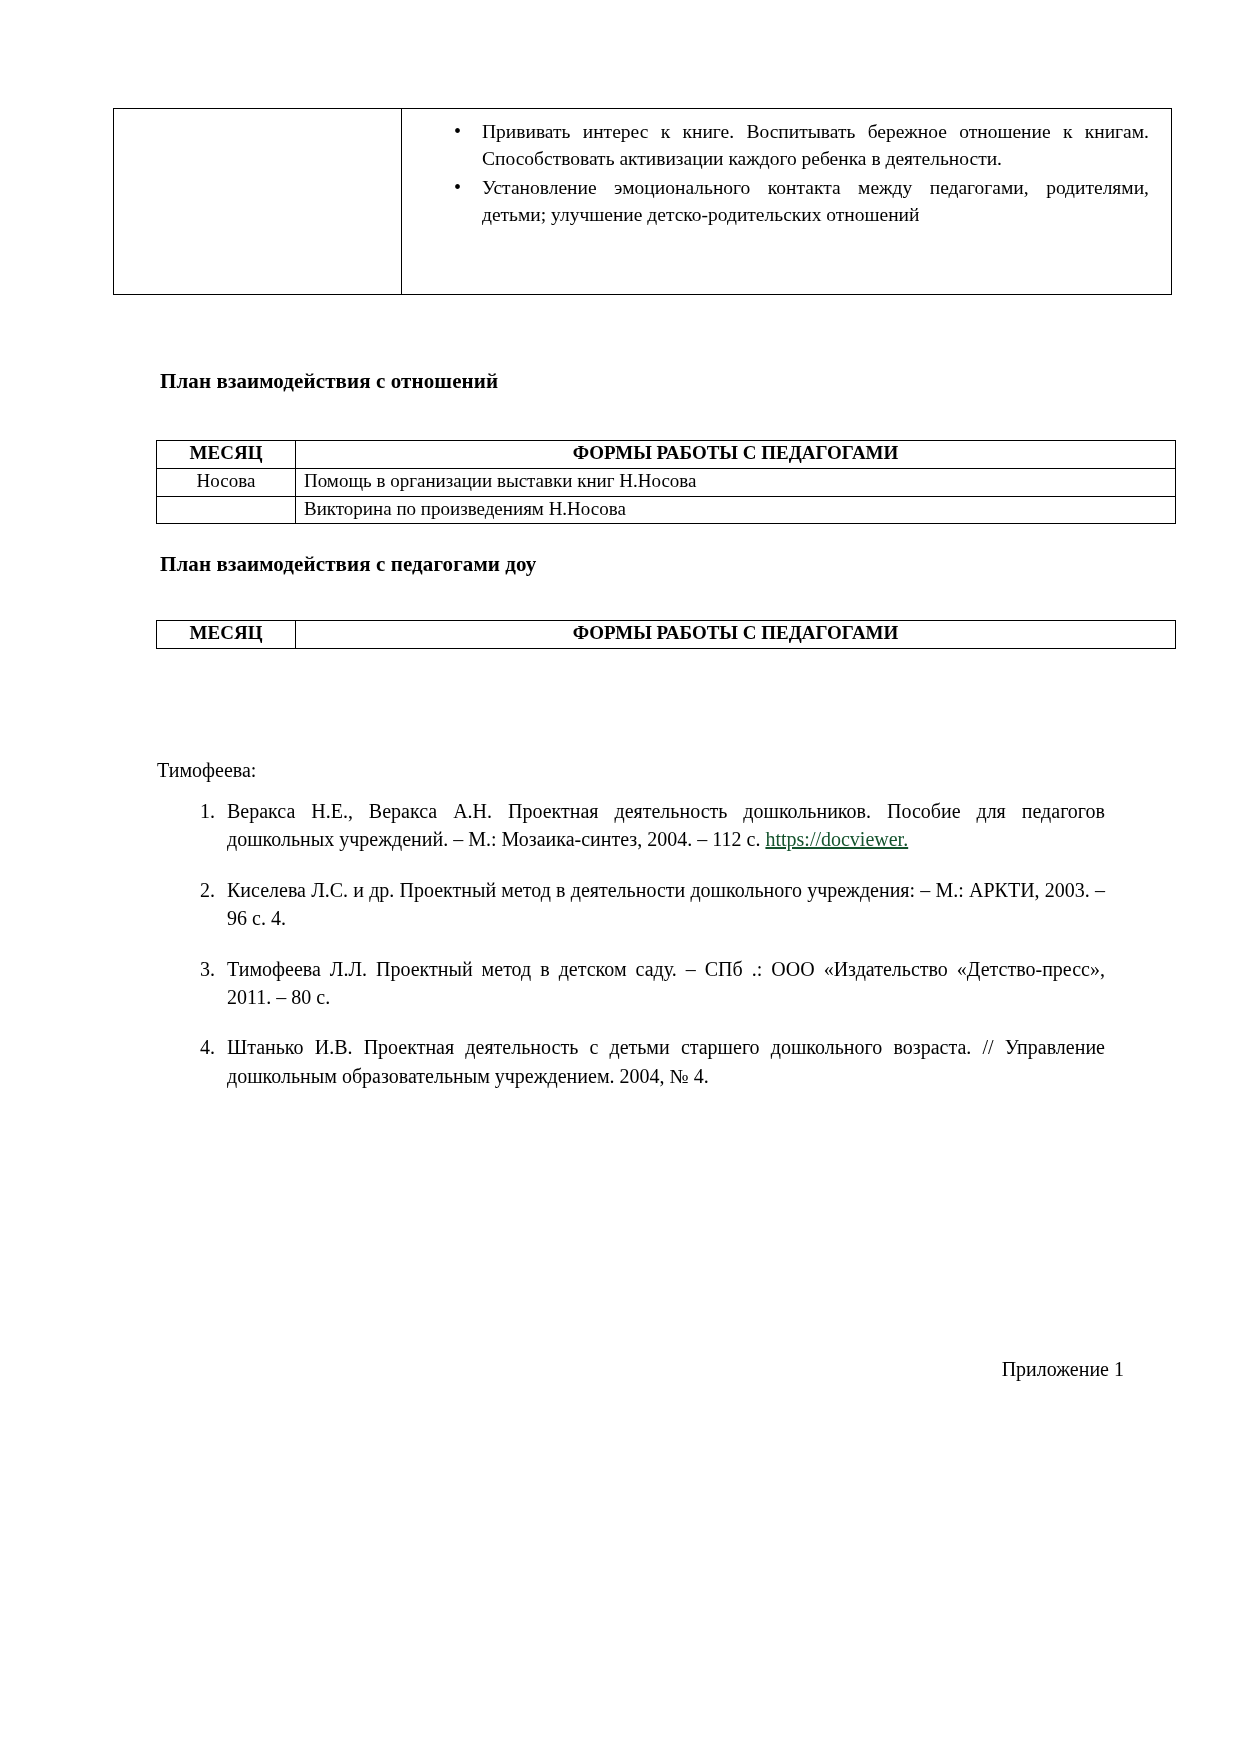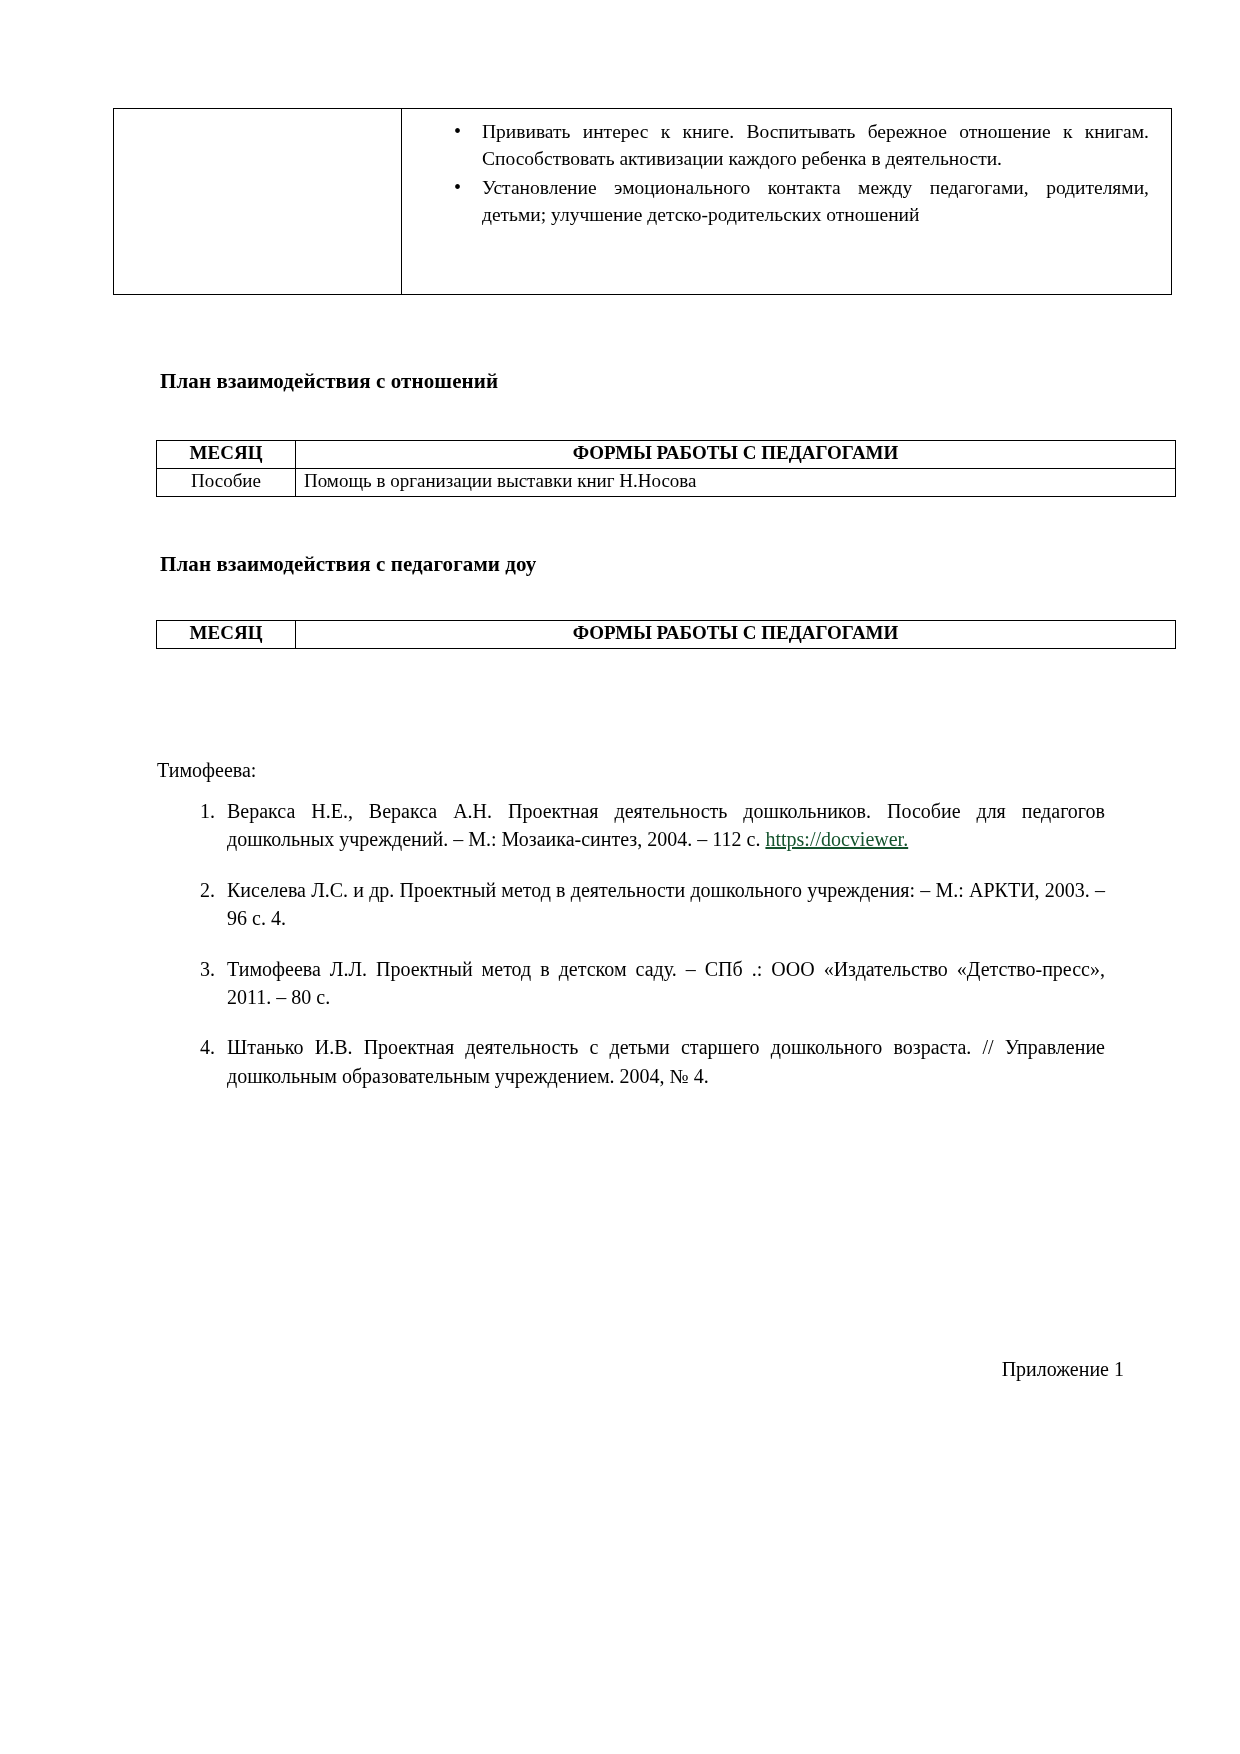--- a/index.html
+++ b/index.html
@@ -183,22 +183,26 @@
 
   <div class="section-heading" id="heading-parents">План взаимодействия с отношений</div>
 
   <table class="data-table" id="table-parents">
     <tbody>
         <tr>
       <th class="col-month">МЕСЯЦ</th>
       <th class="col-form">ФОРМЫ РАБОТЫ С ПЕДАГОГАМИ</th>
     </tr>
     <tr>
-      <td class="col-month">Пособие</td>
+      <td class="col-month">Носова</td>
       <td class="col-form">Помощь в организации выставки книг Н.Носова</td>
+    </tr>
+    <tr>
+      <td class="col-month"></td>
+      <td class="col-form">Викторина по произведениям Н.Носова</td>
     </tr>
   </tbody>
     </table>
 
   <div class="section-heading" id="heading-teachers">План взаимодействия с педагогами доу</div>
 
   <table class="data-table" id="table-teachers">
     <tbody>
         <tr>
       <th class="col-month">МЕСЯЦ</th>

